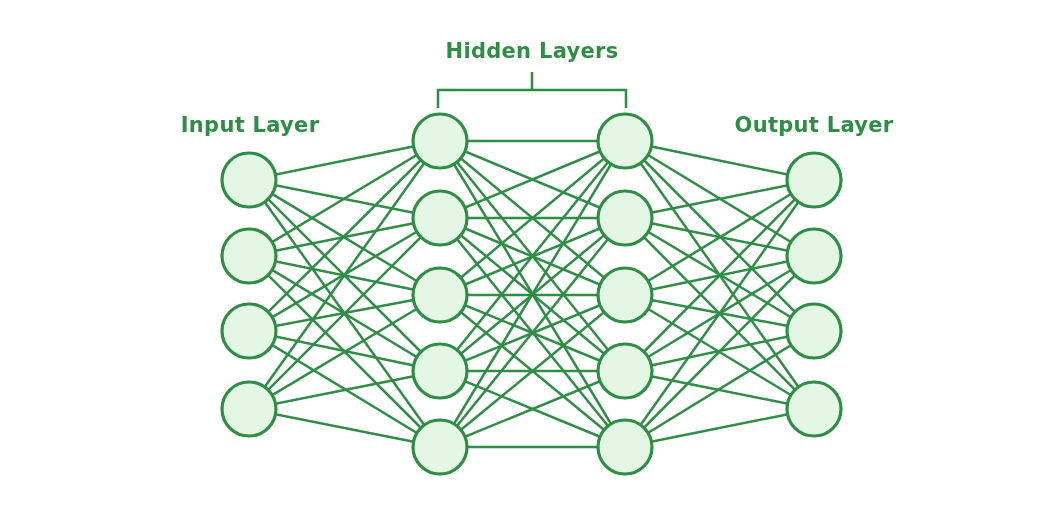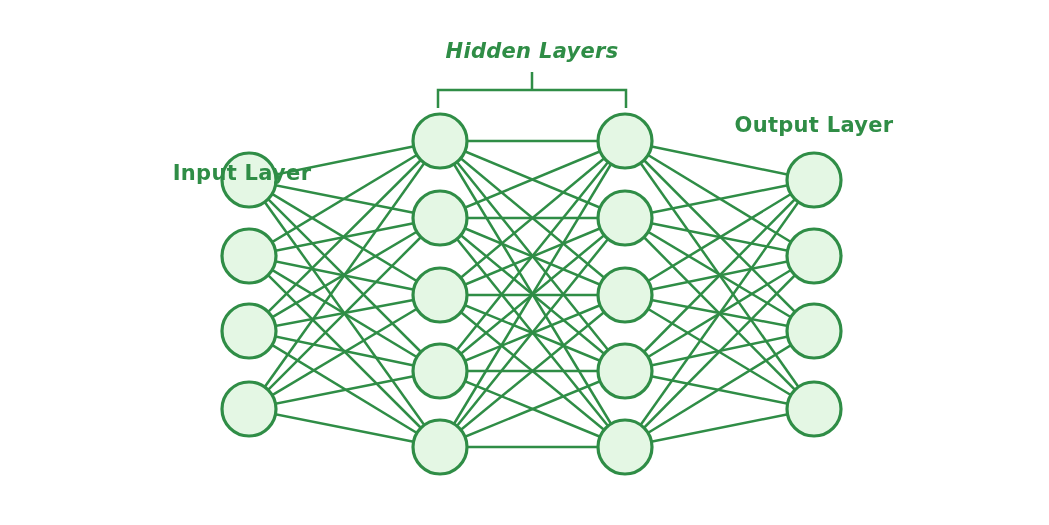--- a/index.html
+++ b/index.html
@@ -25,22 +25,22 @@
   }
   .layer-label {
     position: absolute;
     transform: translateX(-50%);
     font-size: 21px;
     font-weight: bold;
     letter-spacing: 0.3px;
     white-space: nowrap;
     user-select: none;
   }
-  .label-input  { left: 242px; top: 113px; margin-top: 48px; }
-  .label-hidden { left: 532px; top: 39px; font-style: italic;  }
+  .label-input  { left: 250px; top: 113px; }
+  .label-hidden { left: 532px; top: 39px;  }
   .label-output { left: 814px; top: 113px; }
 </style>
 </head>
 <body>
 
 <div class="canvas">
   <svg class="net" id="net-svg" viewBox="0 0 1049 525" xmlns="http://www.w3.org/2000/svg">
       <line x1="249" y1="180" x2="440" y2="141" stroke="#2f8d46" stroke-width="2.5"></line>
       <line x1="249" y1="180" x2="440" y2="218" stroke="#2f8d46" stroke-width="2.5"></line>
       <line x1="249" y1="180" x2="440" y2="295" stroke="#2f8d46" stroke-width="2.5"></line>

